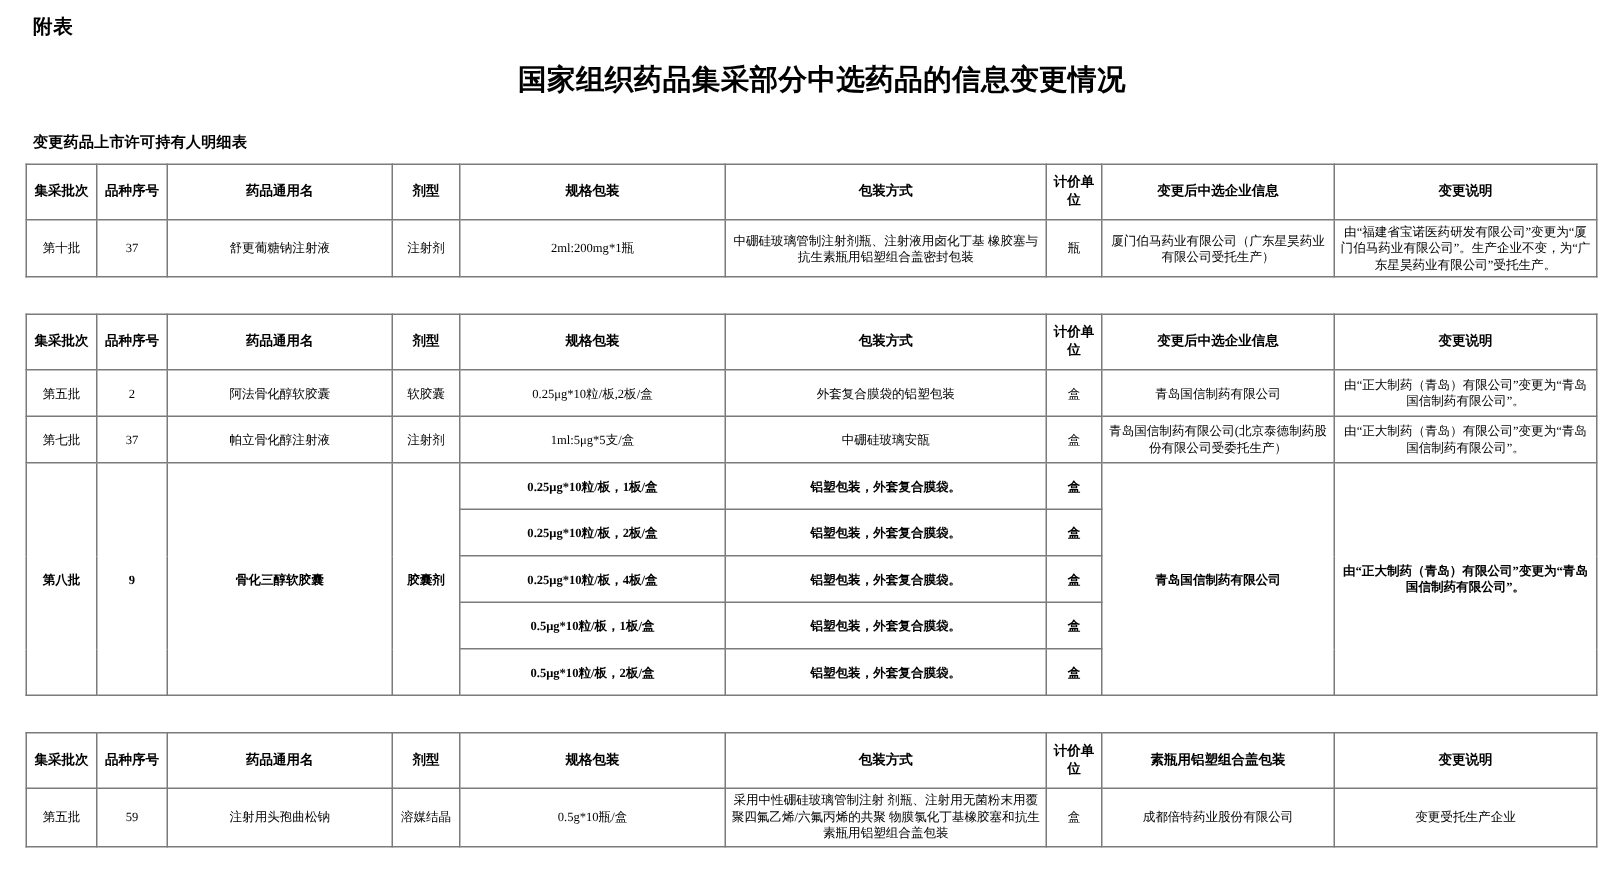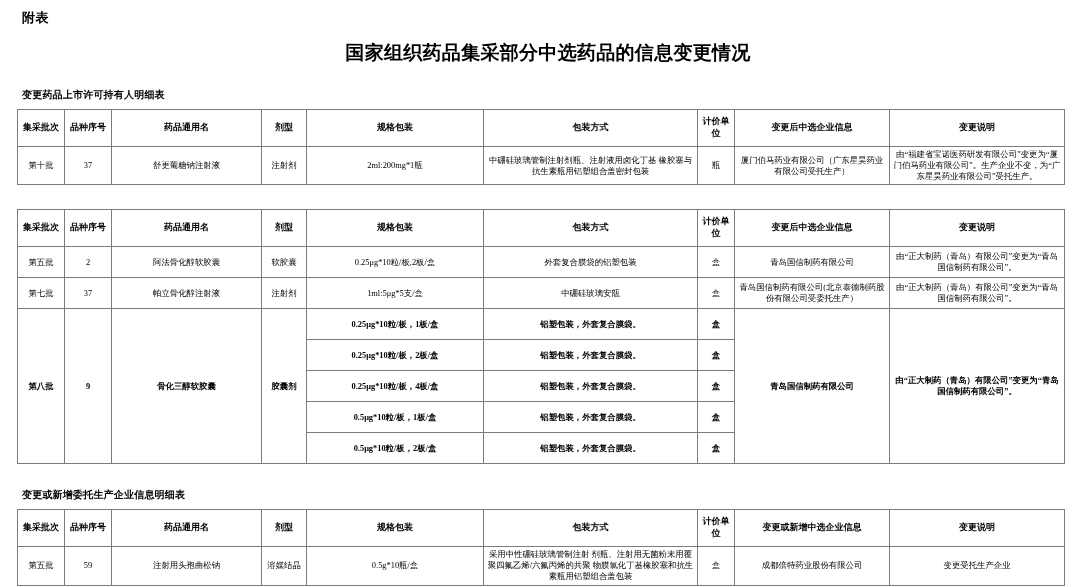--- a/index.html
+++ b/index.html
@@ -219,21 +219,20 @@
         <tr>
           <td class="spec-line">0.5μg*10粒/板，2板/盒</td>
           <td class="spec-line">铝塑包装，外套复合膜袋。</td>
           <td class="spec-line">盒</td>
         </tr>
       </tbody>
     </table>
   </div>
 
   <div class="section sec3">
-    <div class="section-title">变更或新增委托生产企业信息明细表</div>
     <table class="grid">
       <colgroup>
         <col class="c-batch">
           <col class="c-idx">
           <col class="c-name">
           <col class="c-form">
           <col class="c-spec">
         <col class="c-pack">
           <col class="c-unit">
           <col class="c-ent">
@@ -241,21 +240,21 @@
       </colgroup>
       <thead>
         <tr>
           <th>集采批次</th>
           <th>品种序号</th>
           <th>药品通用名</th>
           <th>剂型</th>
           <th>规格包装</th>
           <th>包装方式</th>
           <th>计价单位</th>
-          <th>变更或新增中选企业信息</th>
+          <th>素瓶用铝塑组合盖包装</th>
           <th>变更说明</th>
         </tr>
       </thead>
       <tbody>
         <tr>
           <td class="tall">第五批</td>
           <td class="tall">59</td>
           <td class="tall">注射用头孢曲松钠</td>
           <td class="tall">溶媒结晶</td>
           <td class="tall">0.5g*10瓶/盒</td>

